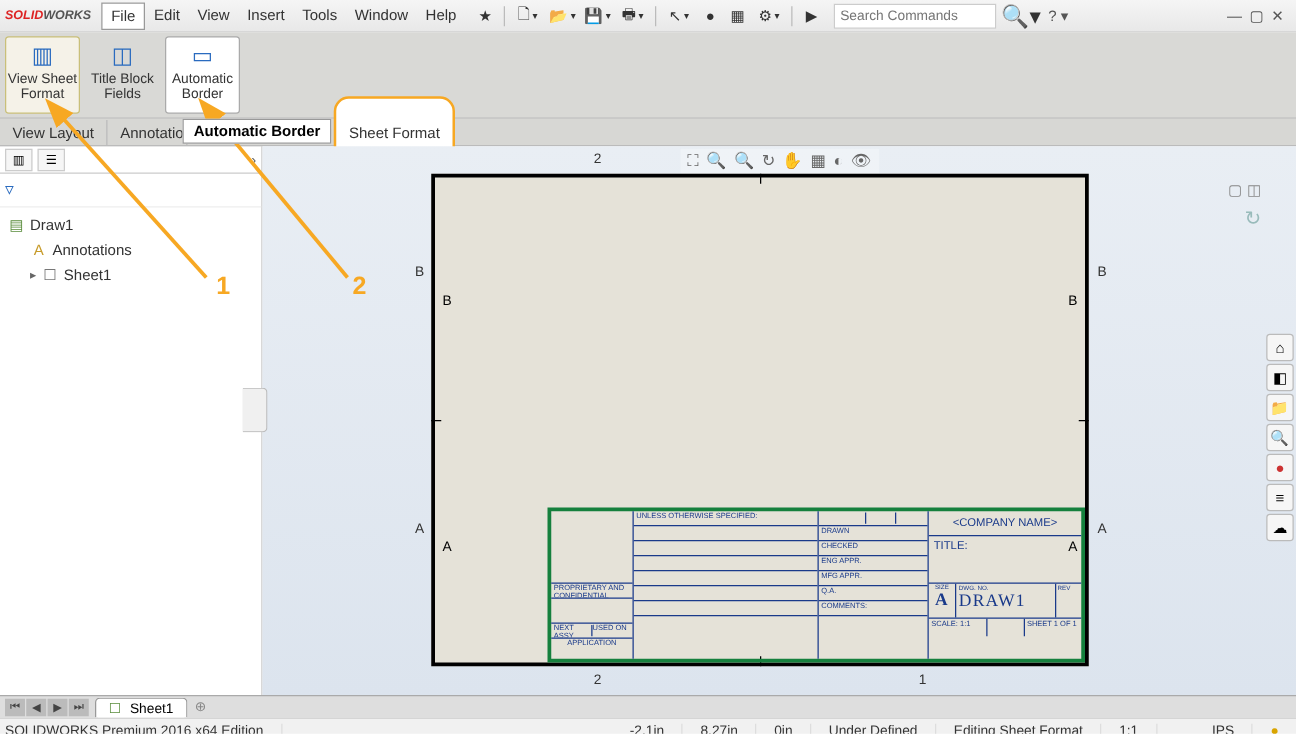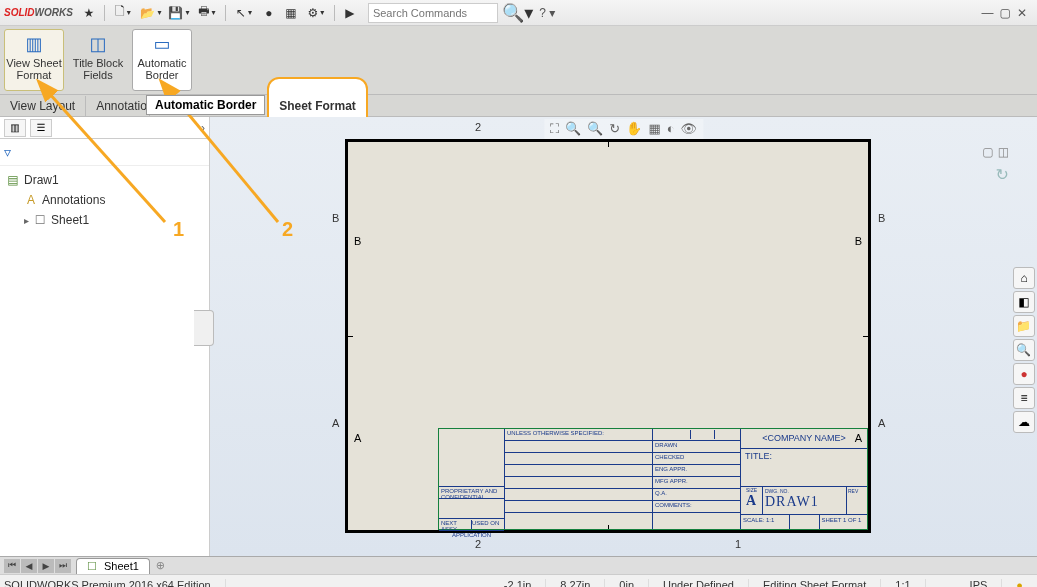--- a/index.html
+++ b/index.html
@@ -28,21 +28,21 @@
 .ribbon { height: 69px; background: #d9d9d6; border-bottom: 1px solid #bbb; display:flex; align-items:flex-start; padding-top:3px;}
 .ribbon-btn { width: 60px; height: 62px; display:flex; flex-direction:column; align-items:center; justify-content:flex-start; padding-top:4px; text-align:center; font-size:11px; color:#333; border:1px solid transparent; border-radius:3px; margin-left:4px;}
 .ribbon-btn.active { background:#f5f2e8; border:1px solid #c9bf79;}
 .ribbon-btn.hover { background:#fff; border:1px solid #aaa;}
 .ribbon-icon { width:24px; height:20px; display:flex; align-items:center; justify-content:center; color:#2a6bbf; font-size:18px;}
 .ribbon-label { line-height:12px; margin-top:3px;}
 
 
 .tabs-row { height: 22px; background:#d7d7d4; border-bottom:1px solid #bbb; display:flex; align-items:center; font-size:12px; position:relative;}
 .tab { padding: 3px 10px; border-right:1px solid #bbb; color:#333;}
-.tab.active-tab { background:#fff; border:2px solid #f7a823; border-radius:12px; padding:20px 10px; font-weight:bold; margin:0 2px;}
+.tab.active-tab { background:#fff; border:2px solid #f7a823; border-radius:12px; padding:20px 10px; font-weight:normal; margin:0 2px;}
 .tooltip-box { position:absolute; left:146px; top:0; background:#fff; border:1px solid #999; padding:2px 8px; font-size:12px; font-weight:bold; z-index:10;}
 
 
 .main { display:flex; height: 439px; }
 .left-panel { width: 210px; background:#fff; display:flex; flex-direction:column; border-right:1px solid #ccc;}
 .panel-head { height:22px; border-bottom:1px solid #ccc; display:flex; align-items:center; padding:0 4px; gap:4px; }
 .panel-head .ph-btn{ width:22px; height:18px; border:1px solid #ccc; background:#f6f6f6; font-size:10px; display:flex; align-items:center; justify-content:center;}
 .panel-head .expand { margin-left:auto; color:#666; font-size:12px;}
 .filter-row { padding:4px; border-bottom:1px solid #eee;}
 .filter-row span { font-size:14px; color:#2a6bbf;}
@@ -52,21 +52,21 @@
 .tree-indent { padding-left:18px;}
 .sheet-flyout { position:absolute; left:194px; top:310px; width:20px; height:36px; background:#f0f0f0; border:1px solid #bbb; border-left:none; border-radius:0 4px 4px 0;}
 
 
 .canvas-wrap { flex:1; position:relative; background:linear-gradient(#e9eef4,#dce4ee);}
 .canvas-toolbar { position:absolute; top:2px; left:50%; transform:translateX(-50%); display:flex; gap:6px; background:rgba(255,255,255,0.3); padding:2px 6px; font-size:13px; color:#666;}
 .sheet { position:absolute; left:135px; top:22px; width:526px; height:394px; background:#e5e2d8; border:3px solid #000; }
 .tick-h { position:absolute; width:1px; height:8px; background:#000;}
 .tick-v { position:absolute; width:8px; height:1px; background:#000;}
 .zone-lbl { position:absolute; font-size:11px; color:#333;}
-.titleblock { position:absolute; right:0; bottom:0; width:430px; height:102px; border:1px solid #15803d; font-size:6px; color:#1a3a8a; background:transparent;}
+.titleblock { position:absolute; right:0; bottom:0; width:430px; height:124px; border:3px solid #15803d; font-size:6px; color:#1a3a8a; background:transparent;}
 .tb-grid { display:flex; height:100%;}
 .tb-col { border-right:1px solid #1a3a8a; height:100%;}
 .tb-col.c1{width:66px}
 .tb-col.c2{width:148px}
 .tb-col.c3{width:88px}
 .tb-col.c4{flex:1; border-right:none;}
 .tb-row{border-bottom:1px solid #1a3a8a; height:12px; padding:1px 2px; overflow:hidden;}
 .tb-big{font-size:14px; font-family:"Times New Roman",serif; letter-spacing:1px;}
 .tb-med{font-size:9px;}
 
@@ -91,20 +91,29 @@
 .arrow { position:absolute; }
 
 </style>
 </head>
 <body>
 
 <div class="titlebar">
   <span class="logo">
     <span class="logo-sw">SOLID</span><span class="logo-works">WORKS</span>
   </span>
+  <div class="menu">
+    <div class="menu-item boxed">File</div>
+    <div class="menu-item">Edit</div>
+    <div class="menu-item">View</div>
+    <div class="menu-item">Insert</div>
+    <div class="menu-item">Tools</div>
+    <div class="menu-item">Window</div>
+    <div class="menu-item">Help</div>
+  </div>
   <div class="title-icons">
     <div class="tbtn">★</div>
     <div class="title-sep"></div>
     <div class="tbtn drop">🗋</div>
     <div class="tbtn drop">📂</div>
     <div class="tbtn drop">💾</div>
     <div class="tbtn drop">🖶</div>
     <div class="title-sep"></div>
     <div class="tbtn drop">↖</div>
     <div class="tbtn">●</div>

